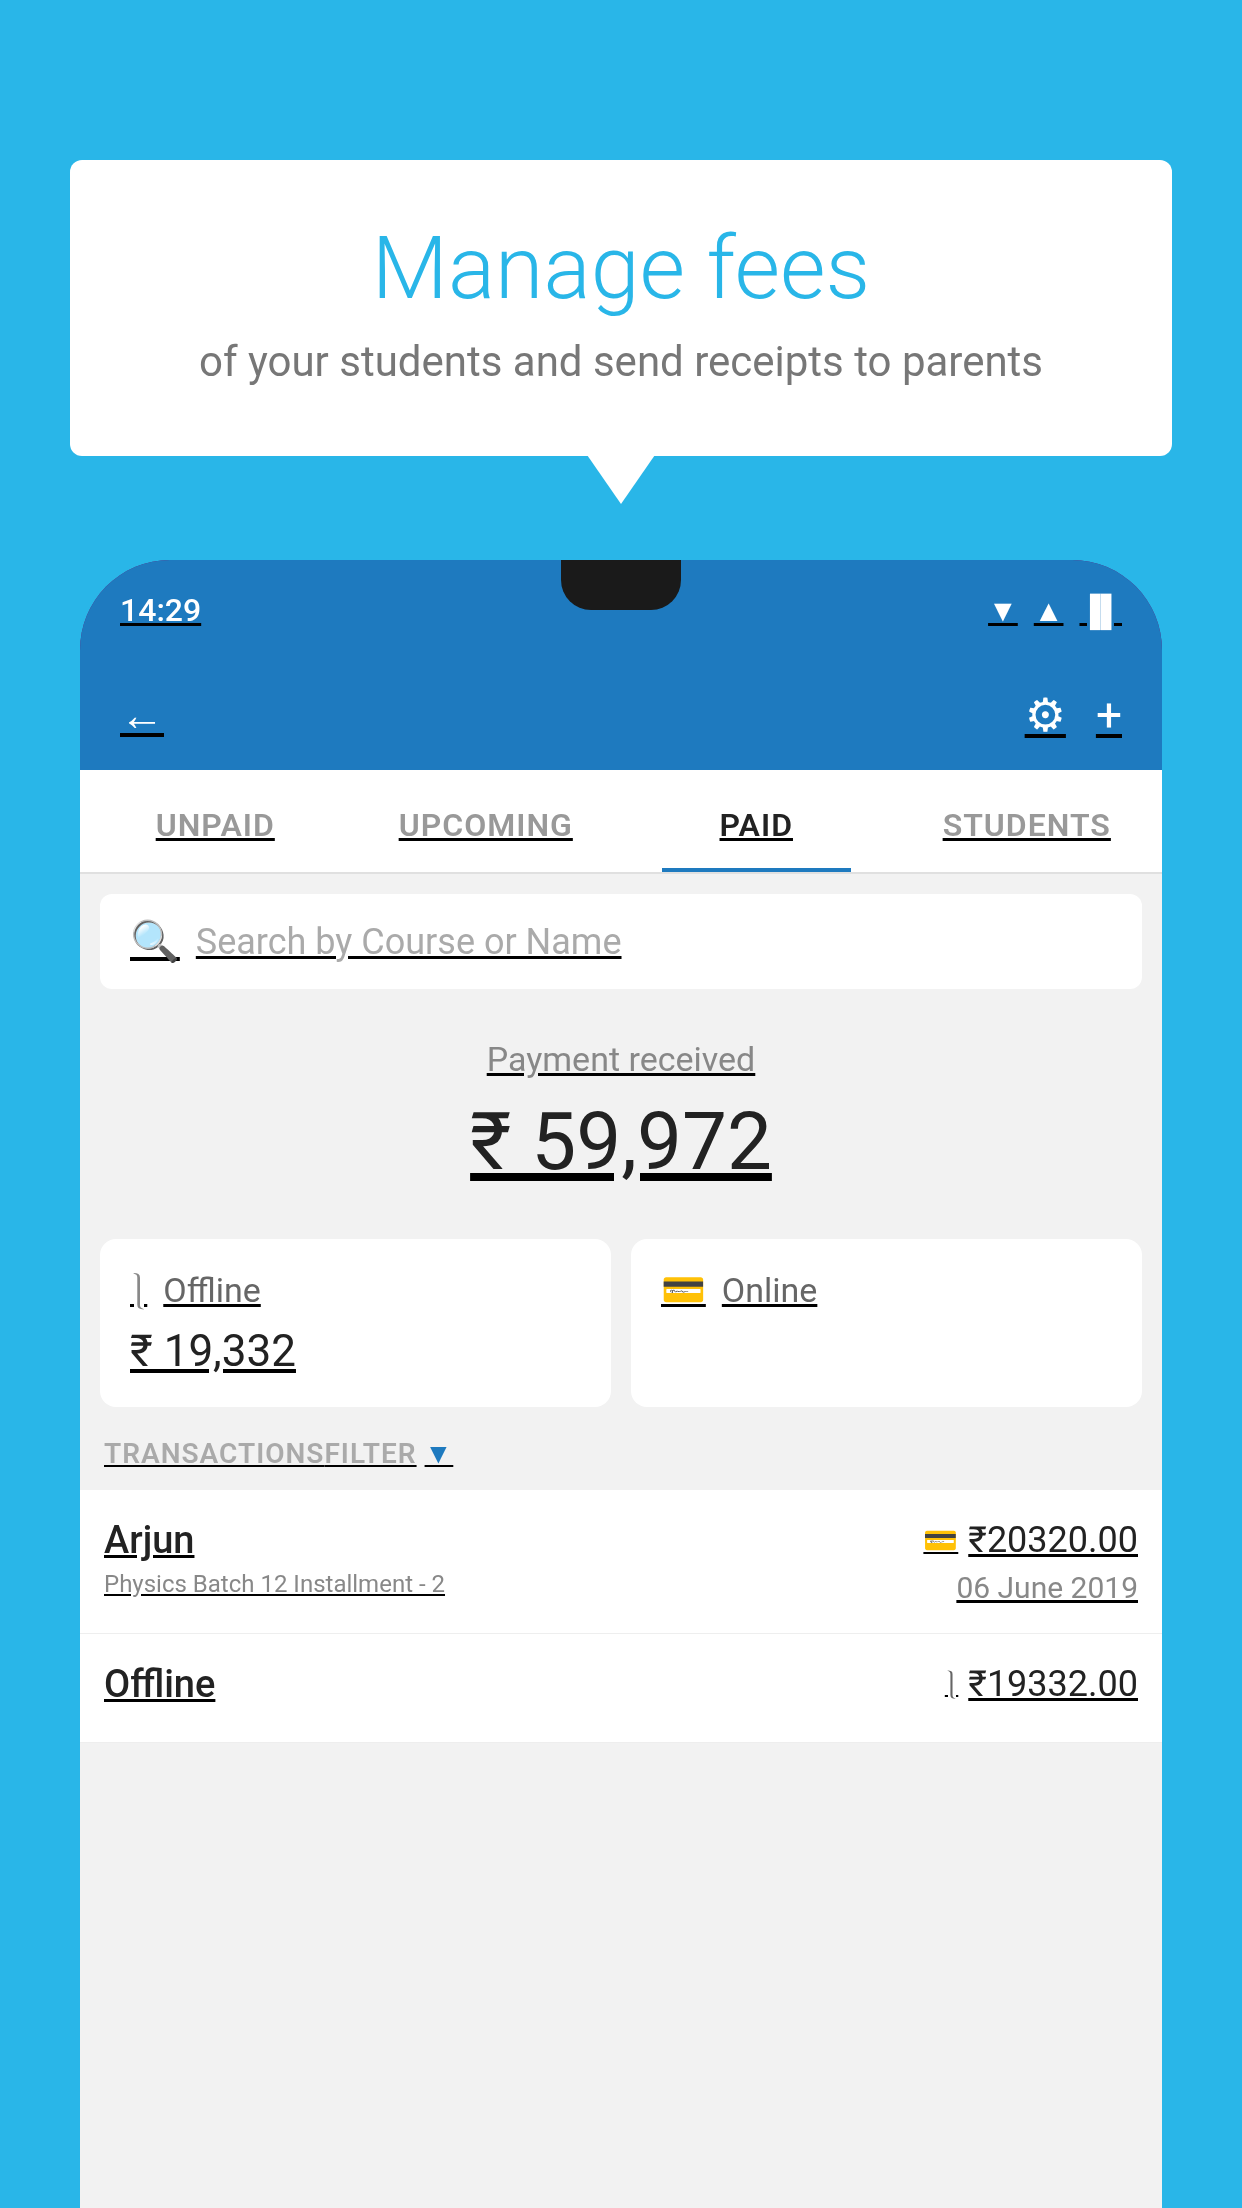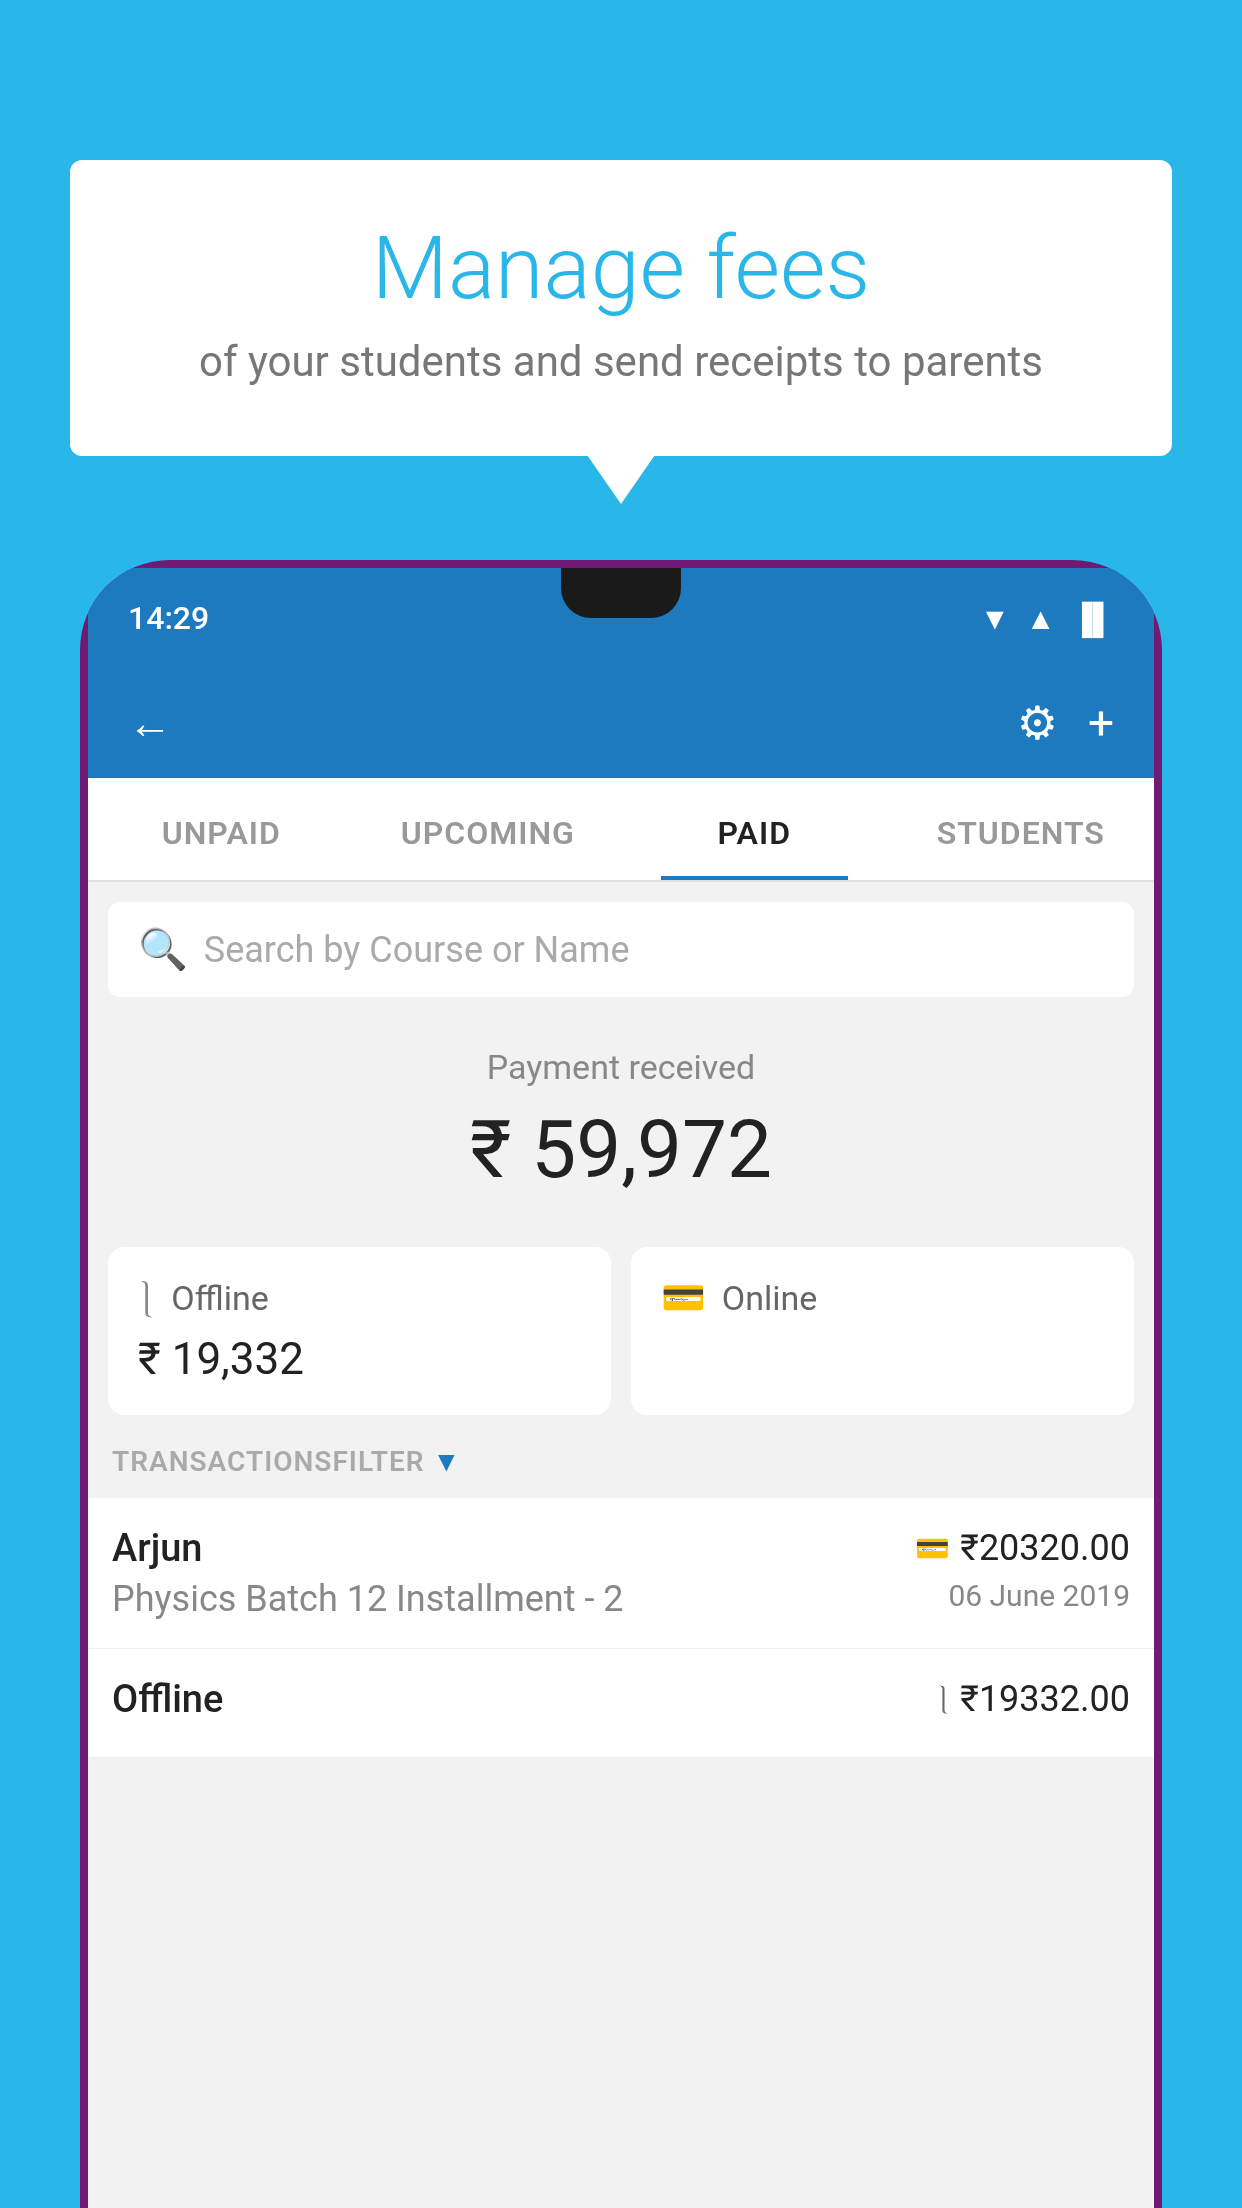--- a/index.html
+++ b/index.html
@@ -53,22 +53,23 @@
 
     
     .phone-frame {
       position: absolute;
       top: 560px;
       left: 80px;
       right: 80px;
       bottom: 0;
       background: #701a75;
       border-radius: 90px 90px 0 0;
-      padding: 8px;
+      padding: 0;
       overflow: hidden;
+      text-decoration: underline;
     }
 
     
     .phone-top-bar {
       background: #1e7abf;
       height: 100px;
       display: flex;
       align-items: center;
       justify-content: space-between;
       padding: 0 40px;
@@ -332,21 +333,21 @@
       font-size: 36px;
       color: #222;
     }
 
     .transaction-bottom {
       display: flex;
       justify-content: space-between;
     }
 
     .course-info {
-      font-size: 36px;
+      font-size: 24px;
       color: #888;
     }
 
     .tx-date {
       font-size: 30px;
       color: #888;
     }
   </style>
 </head>
 <body>

